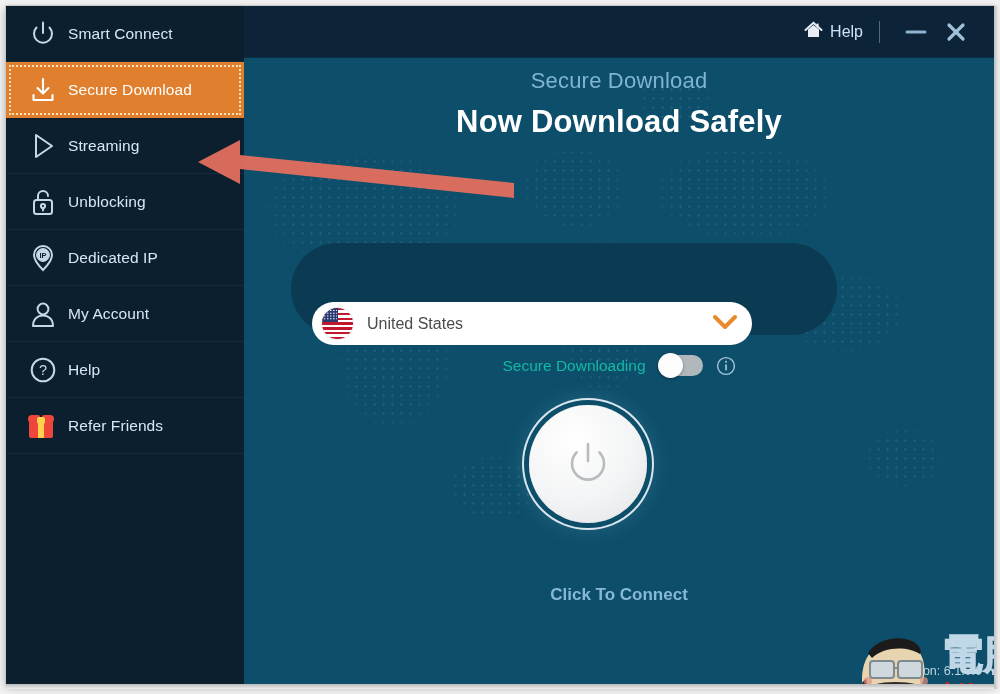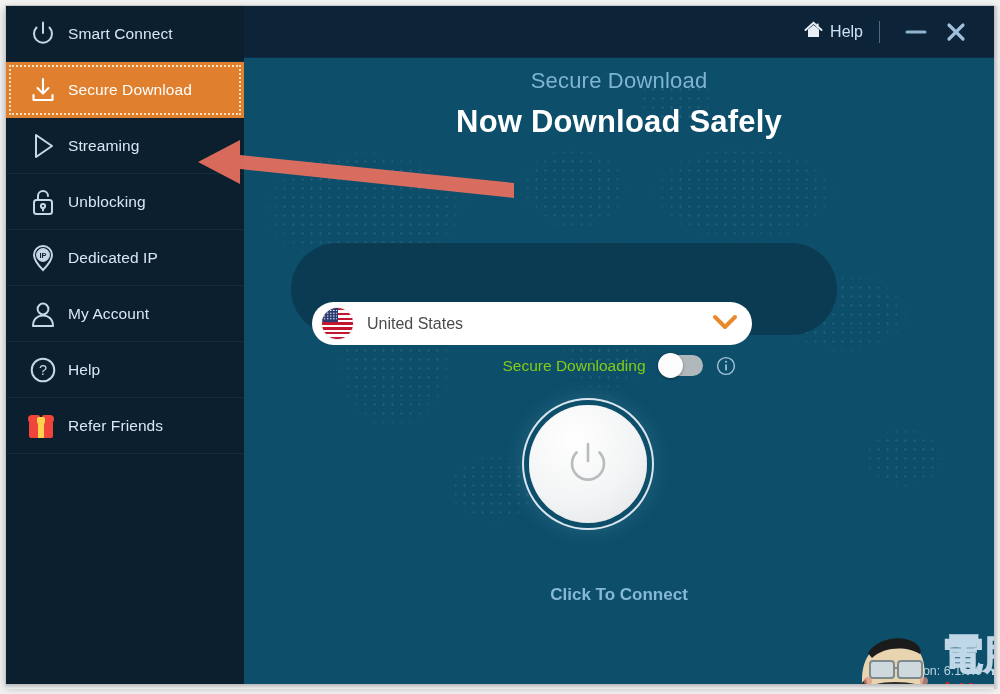--- a/index.html
+++ b/index.html
@@ -190,21 +190,21 @@
   #country-name {
     color: #4b4b4b; font-size: 16px; margin-left: 14px; flex: 1;
   }
   #country-caret { margin-left: auto; }
 
   
   #toggle-row {
     position: absolute; left: 0; top: 297px; width: 750px;
     display: flex; align-items: center; justify-content: center; gap: 13px;
   }
-  #toggle-label { color: #84cc16; font-size: 15.5px; }
+  #toggle-label { color: #14b8a6; font-size: 15.5px; }
   #toggle-switch {
     width: 44px; height: 21px; border-radius: 11px;
     background: #b0b8bc; position: relative; cursor: pointer;
   }
   #toggle-switch .knob {
     position: absolute; left: -1px; top: -2px;
     width: 25px; height: 25px; border-radius: 50%;
     background: #fdfdfd;
     box-shadow: 0 1px 3px rgba(0,0,0,.35);
   }

